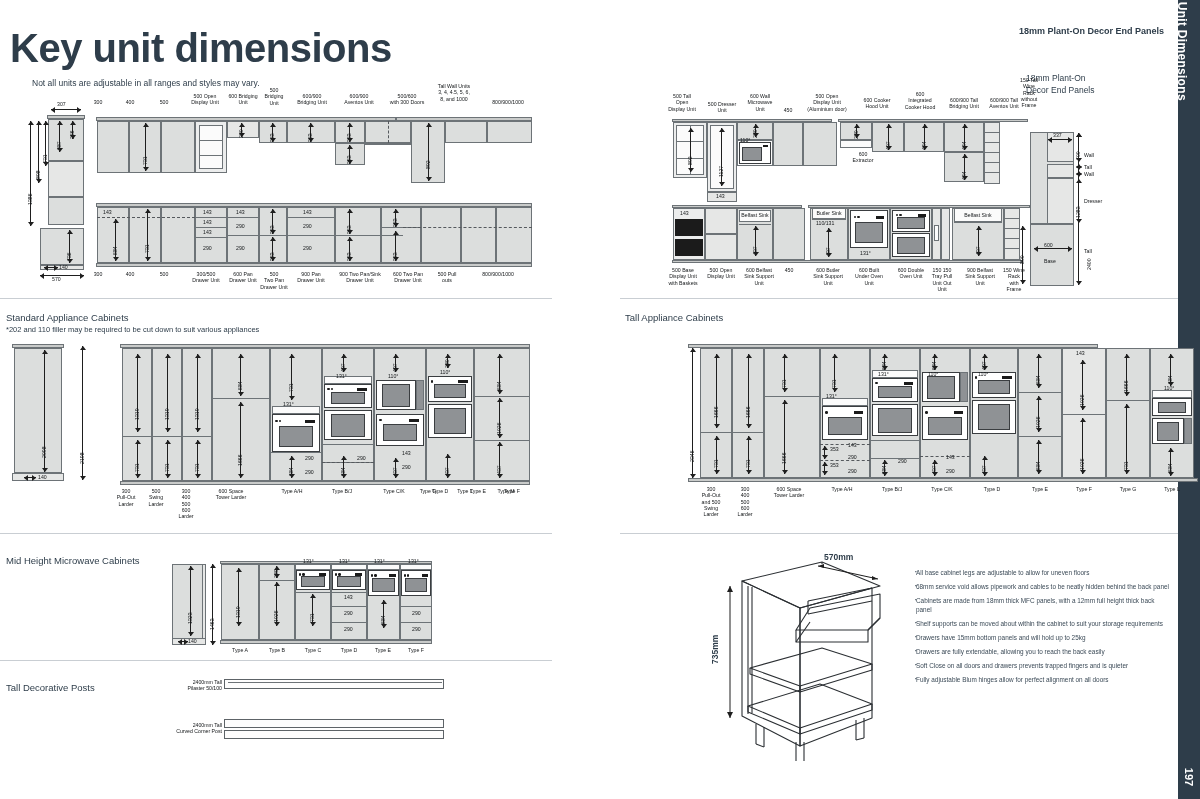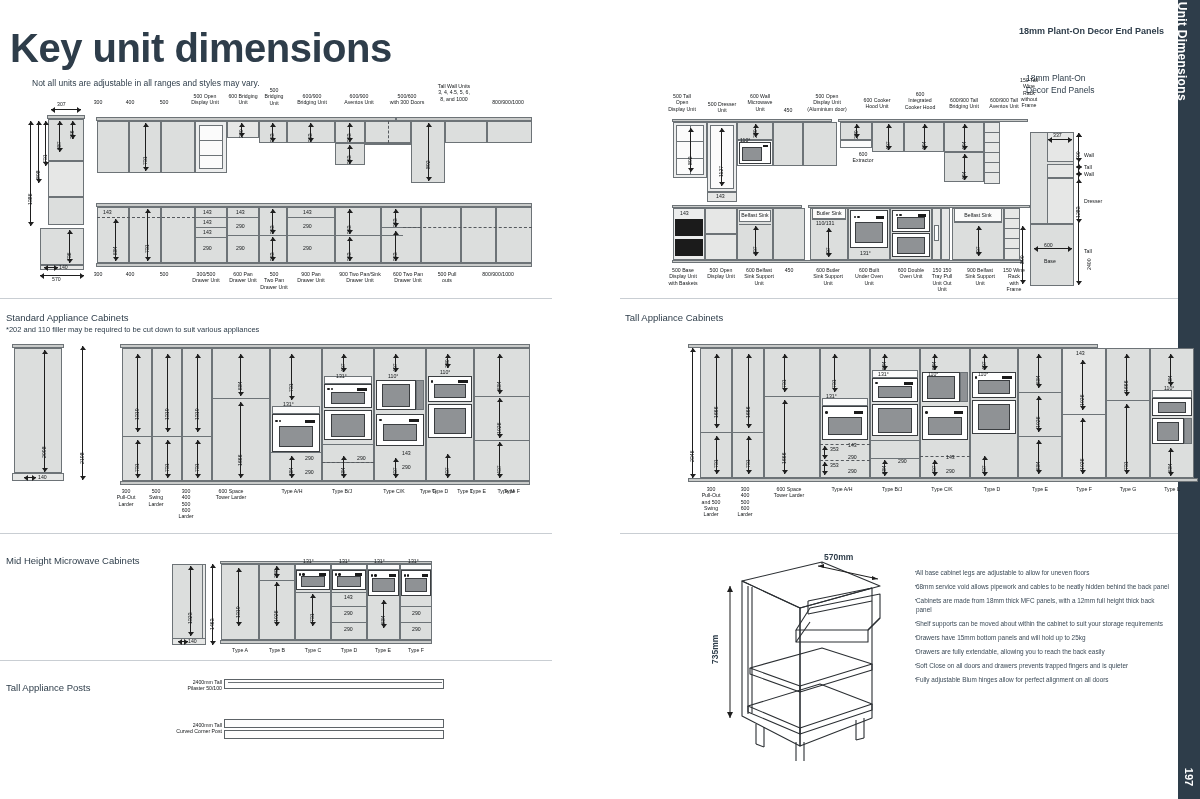--- a/index.html
+++ b/index.html
@@ -920,21 +920,21 @@
 
     <div class="worktop" style="left:220px;top:84px;width:212px;height:4px;"></div>
     <div class="cap" style="left:222px;top:91px;width:36px;">Type A</div>
     <div class="cap" style="left:259px;top:91px;width:36px;">Type B</div>
     <div class="cap" style="left:295px;top:91px;width:36px;">Type C</div>
     <div class="cap" style="left:331px;top:91px;width:36px;">Type D</div>
     <div class="cap" style="left:366px;top:91px;width:34px;">Type E</div>
     <div class="cap" style="left:399px;top:91px;width:34px;">Type F</div>
   </div>
 
-  <div class="section-title" style="left:6px;top:682px;">Tall Appliance Posts</div>
+  <div class="section-title" style="left:6px;top:682px;">Tall Decorative Posts</div>
 
   <div class="dg" style="left:0;top:670px;width:470px;height:70px;">
     <div class="cap" style="left:160px;top:9px;width:62px;text-align:right;">2400mm Tall
 Pilaster 50/100</div>
     <div class="post" style="left:224px;top:9px;width:220px;height:10px;"></div>
     <div class="hline" style="left:228px;top:12px;width:214px;"></div>
 
     <div class="cap" style="left:160px;top:52px;width:62px;text-align:right;">2400mm Tall
 Curved Corner Post</div>
     <div class="post" style="left:224px;top:49px;width:220px;height:9px;"></div>

